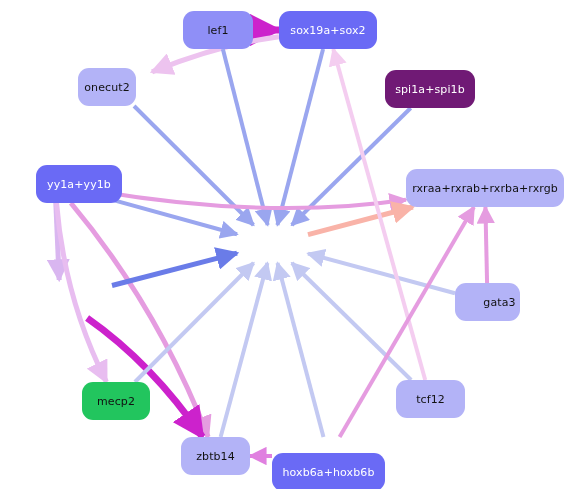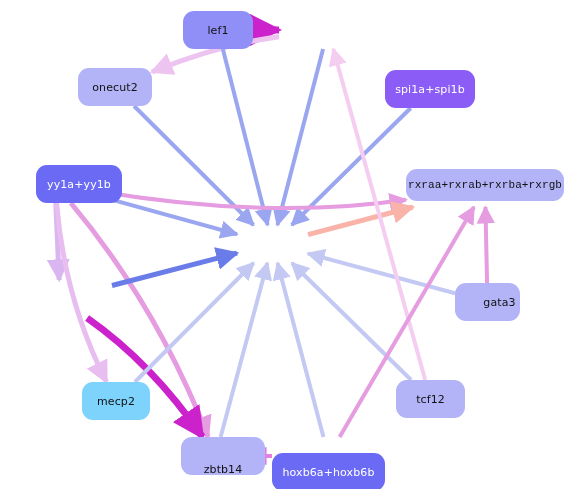--- a/index.html
+++ b/index.html
@@ -88,40 +88,43 @@
       <path d="M 134.93949044585986 382 L 253.56050955414014 263" fill="none" stroke="#c3c9f2" stroke-width="4" stroke-linecap="butt" marker-end="url(#f_c3c9f2)"></path>
       <path d="M 220.60849056603774 437 L 267.39150943396226 263" fill="none" stroke="#c3c9f2" stroke-width="4" stroke-linecap="butt" marker-end="url(#f_c3c9f2)"></path>
       <path d="M 323.4811320754717 437 L 277.5188679245283 263" fill="none" stroke="#c3c9f2" stroke-width="4" stroke-linecap="butt" marker-end="url(#f_c3c9f2)"></path>
       <path d="M 272 456 L 250 456" fill="none" stroke="#e080e0" stroke-width="4" stroke-linecap="butt" marker-end="url(#f_e080e0)"></path>
       <path d="M 339.59514925373134 437 L 473.90485074626866 207" fill="none" stroke="#e59ce0" stroke-width="4" stroke-linecap="butt" marker-end="url(#f_e59ce0)"></path>
       <path d="M 487.0833333333333 283 L 485.4166666666667 207" fill="none" stroke="#e59ce0" stroke-width="4" stroke-linecap="butt" marker-end="url(#f_e59ce0)"></path>
     </svg>
 <div class="node" style="left: 183px; top: 11px; width: 70px; height: 38px; background: rgb(143, 143, 247); color: rgb(17, 17, 17);">
       <span>lef1</span>
     </div>
-    <div class="node" style="left: 78px; top: 68px; width: 74px; height: 38px; background: rgb(179, 179, 247); color: rgb(17, 17, 17);">
+    <div class="node" style="left: 279px; top: 11px; width: 98px; height: 38px; background: rgb(106, 106, 245); color: rgb(255, 255, 255);">
+      <span>sox19a+sox2</span>
+    </div>
+    <div class="node" style="left: 78px; top: 68px; width: 58px; height: 38px; background: rgb(179, 179, 247); color: rgb(17, 17, 17);">
       <span>onecut2</span>
     </div>
-    <div class="node" style="left: 385px; top: 70px; width: 90px; height: 38px; background: #8b5cf6; color: rgb(255, 255, 255);">
+    <div class="node" style="left: 385px; top: 70px; width: 90px; height: 38px; background: #701a75; color: rgb(255, 255, 255);">
       <span>spi1a+spi1b</span>
     </div>
     <div class="node" style="left: 12px; top: 165px; width: 86px; height: 38px; background: rgb(106, 106, 245); color: rgb(255, 255, 255); margin-left: 24px;">
       <span>yy1a+yy1b</span>
     </div>
-    <div class="node" style="left: 406px; top: 169px; width: 158px; height: 32px; background: rgb(179, 179, 247); color: rgb(17, 17, 17); font-family: Liberation Mono, monospace;">
+    <div class="node" style="left: 406px; top: 169px; width: 158px; height: 38px; background: rgb(179, 179, 247); color: rgb(17, 17, 17);">
       <span>rxraa+rxrab+rxrba+rxrgb</span>
     </div>
     <div class="node" style="left: 455px; top: 283px; width: 65px; height: 38px; background: rgb(179, 179, 247); color: rgb(17, 17, 17); padding-left: 24px;">
       <span>gata3</span>
     </div>
-    <div class="node" style="left: 82px; top: 382px; width: 68px; height: 38px; background: #7dd3fc; color: rgb(17, 17, 17);">
+    <div class="node" style="left: 82px; top: 382px; width: 68px; height: 38px; background: #22c55e; color: rgb(17, 17, 17);">
       <span>mecp2</span>
     </div>
     <div class="node" style="left: 396px; top: 380px; width: 69px; height: 38px; background: rgb(179, 179, 247); color: rgb(17, 17, 17); justify-content: center;">
       <span>tcf12</span>
     </div>
-    <div class="node" style="left: 181px; top: 437px; width: 84px; height: 38px; background: rgb(179, 179, 247); color: rgb(17, 17, 17); align-items: flex-end;">
+    <div class="node" style="left: 181px; top: 437px; width: 69px; height: 38px; background: rgb(179, 179, 247); color: rgb(17, 17, 17);">
       <span>zbtb14</span>
     </div>
     <div class="node" style="left: 272px; top: 437px; width: 113px; height: 38px; background: rgb(106, 106, 245); color: rgb(255, 255, 255); margin-top: 16px;">
       <span>hoxb6a+hoxb6b</span>
     </div>
   </div>
 
 </body></html>

